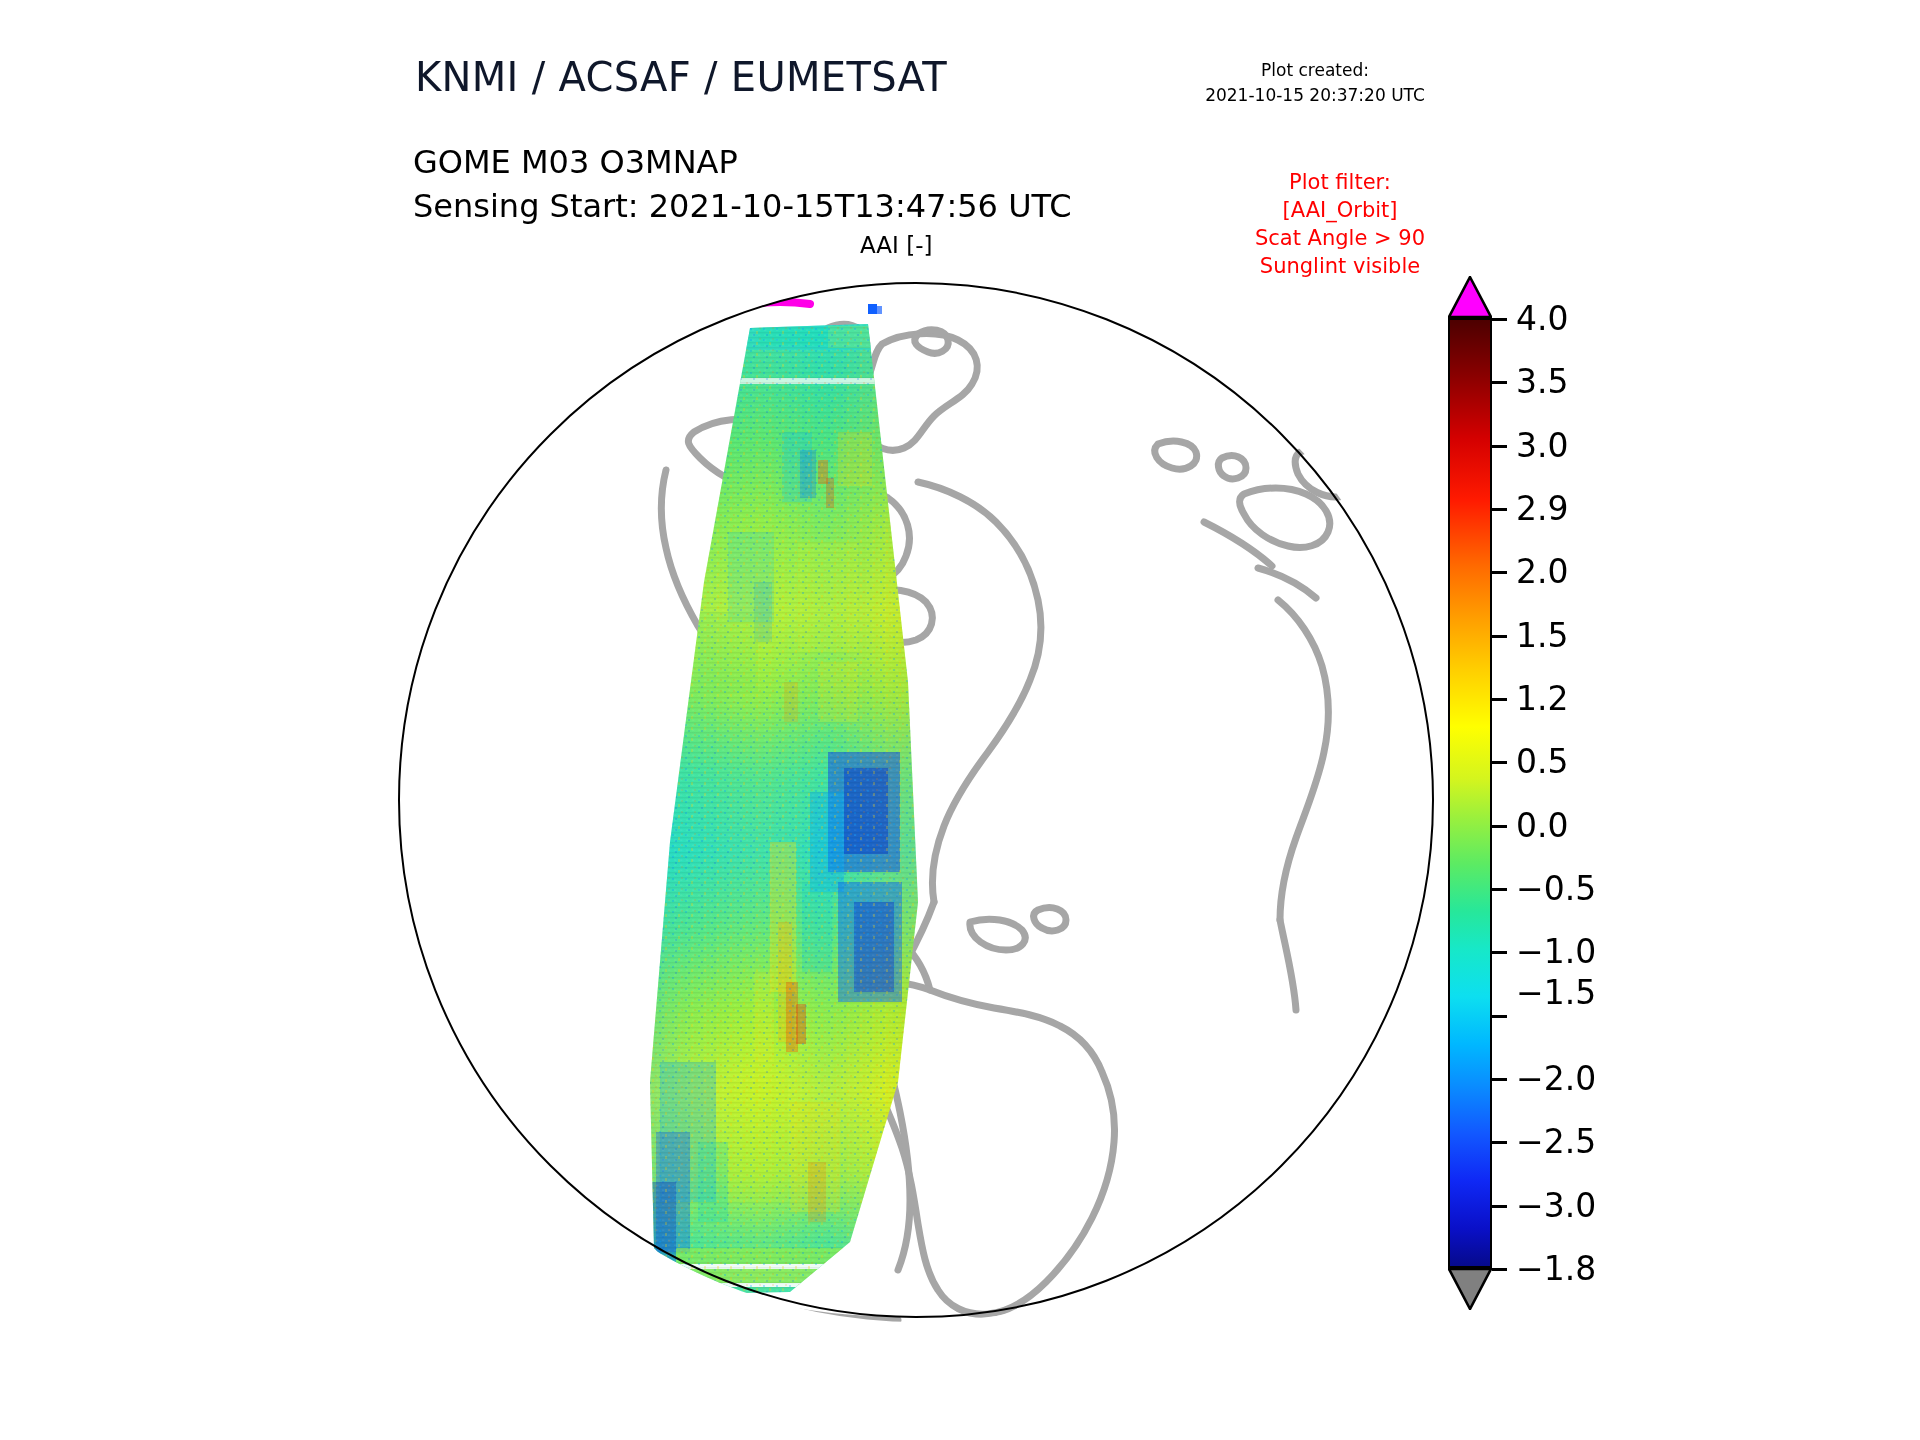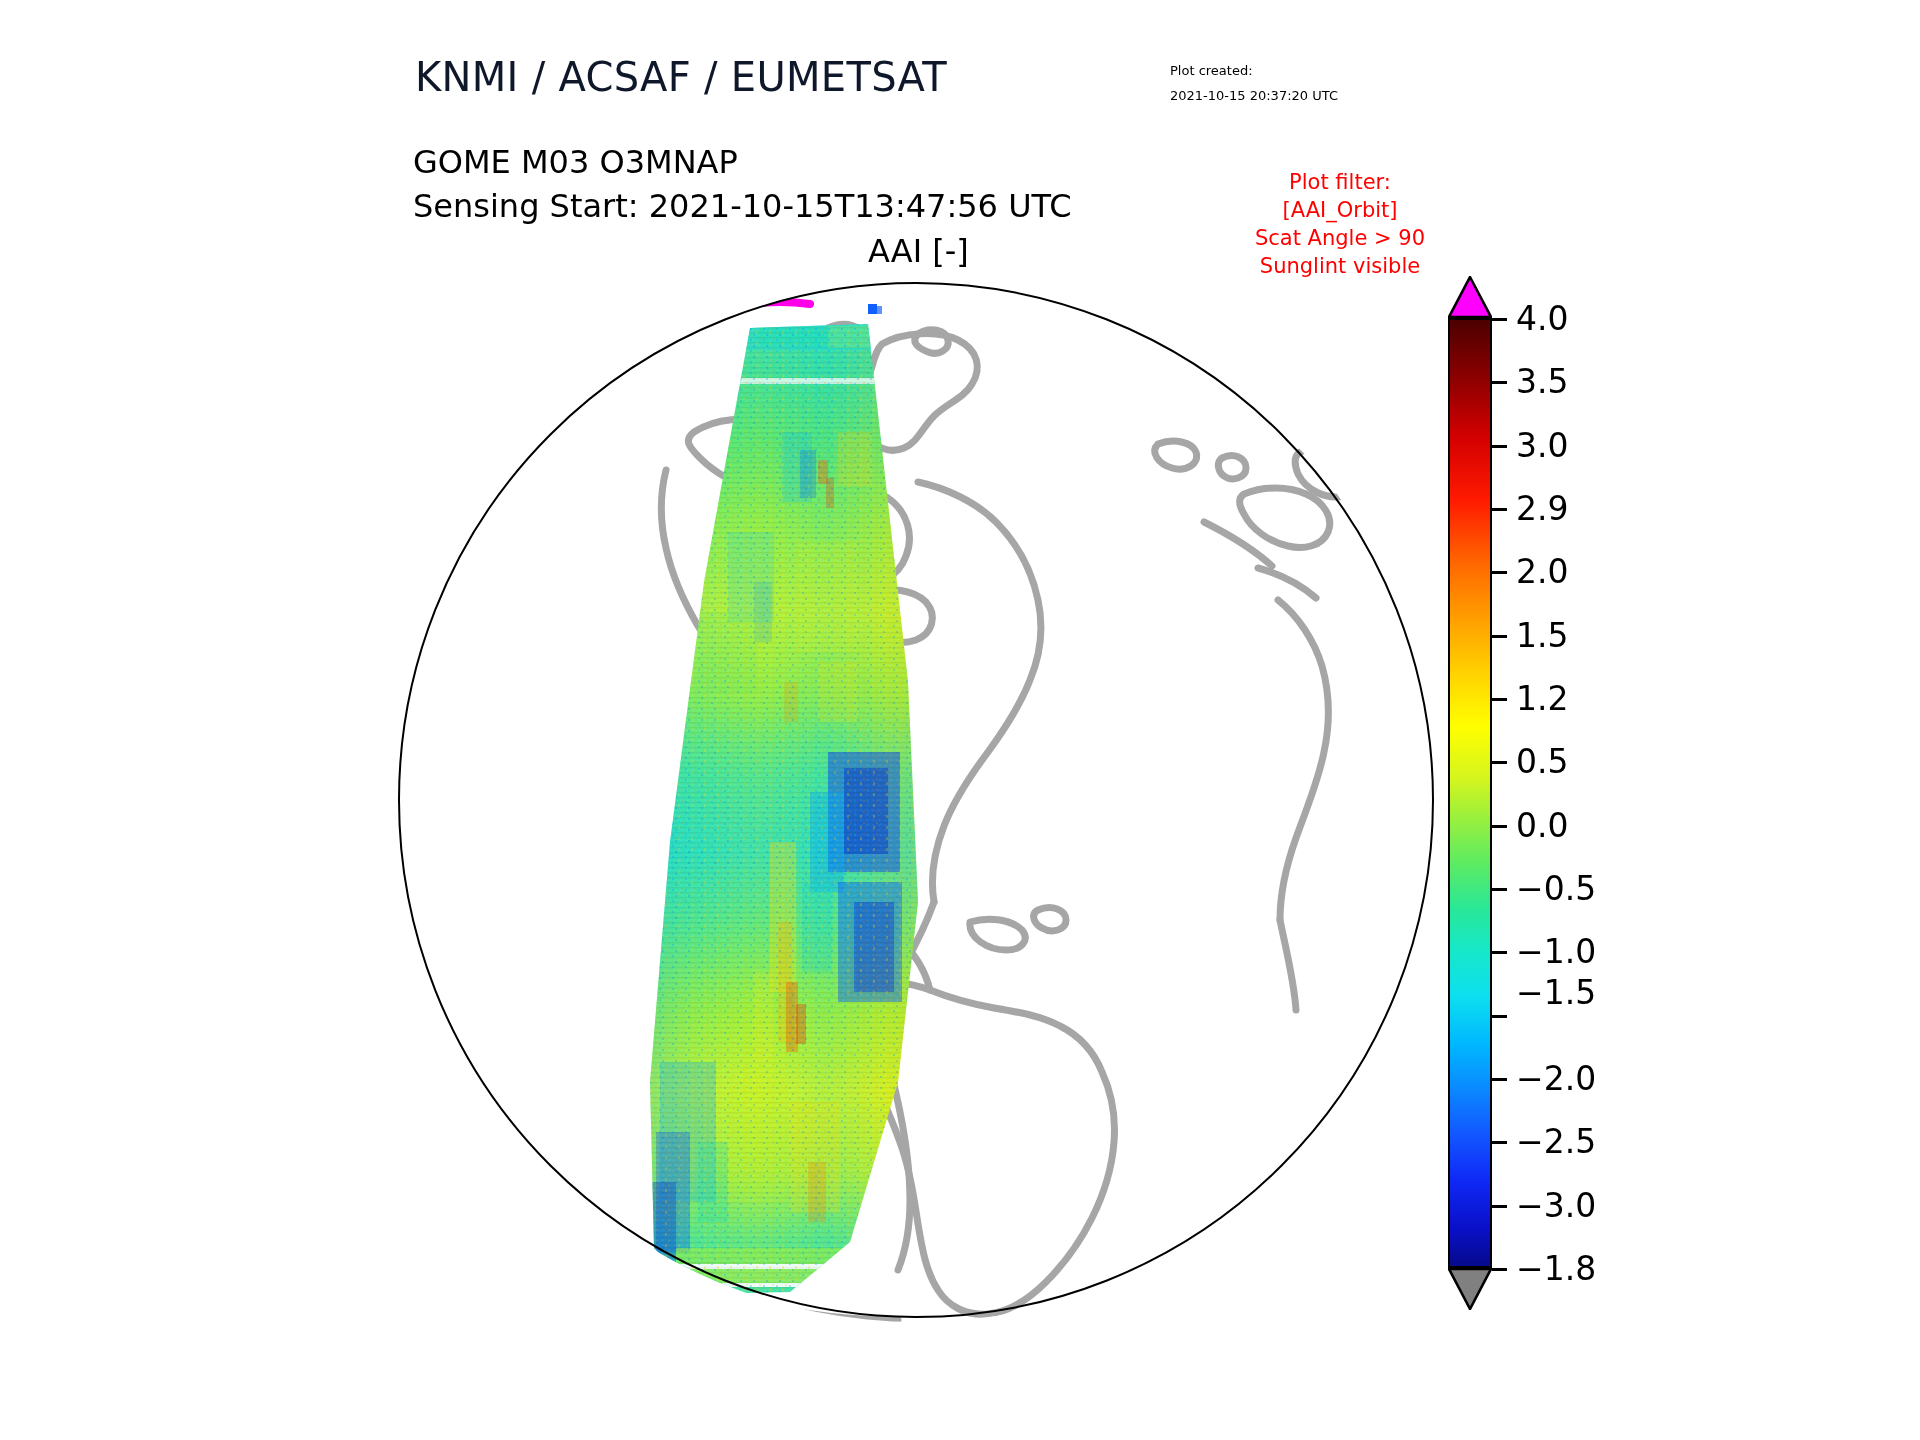--- a/index.html
+++ b/index.html
@@ -4,25 +4,25 @@
 <style>
   html,body{margin:0;padding:0;background:#ffffff;}
   body{width:1920px;height:1440px;position:relative;overflow:hidden;
        font-family:"DejaVu Sans","Liberation Sans",sans-serif;color:#000;}
 
   .abs{position:absolute;}
 
   
   #org-title{left:415px;top:54px;font-size:40px;color:#0f172a;letter-spacing:.3px;white-space:nowrap;}
 
-  #created-block{left:1170px;top:58px;width:290px;text-align:left;font-size:13px;line-height:25px;}
+  #created-block{left:1170px;top:58px;width:290px;text-align:center;font-size:17px;line-height:25px;}
 
   #main-title{left:413px;top:140px;font-size:32px;line-height:44px;white-space:nowrap;}
 
-  #var-title{left:860px;top:232px;font-size:32px;white-space:nowrap;margin-left:8px;}
+  #var-title{left:860px;top:232px;font-size:23px;white-space:nowrap;}
 
   #filter-block{left:1215px;top:168px;width:250px;text-align:center;
                 font-size:21px;line-height:28px;color:#ff0000;}
 
   
   #globe-wrap{left:398px;top:282px;width:1040px;height:1040px;}
   #globe-circle{left:0;top:0;width:1036px;height:1036px;border:2.2px solid #000;
                 border-radius:50%;box-sizing:border-box;}
   #globe-clip{left:0;top:0;width:1040px;height:1040px;border-radius:50%;overflow:hidden;}
 

